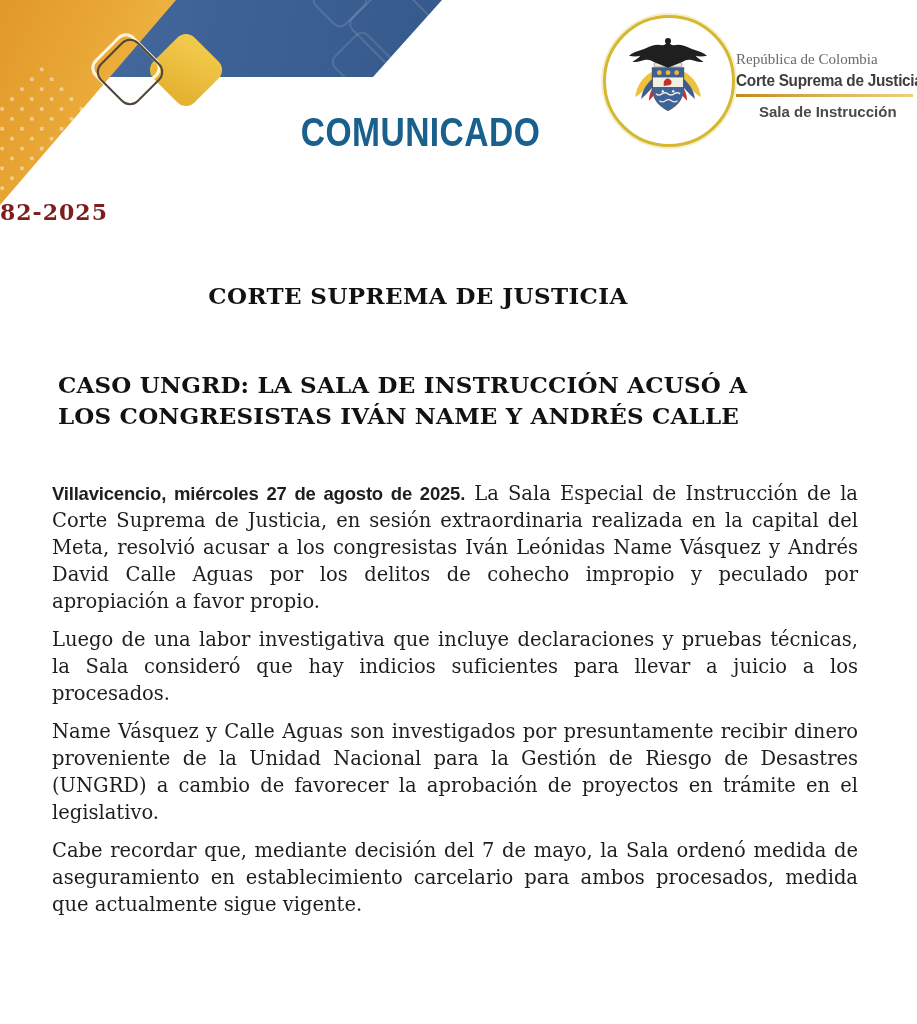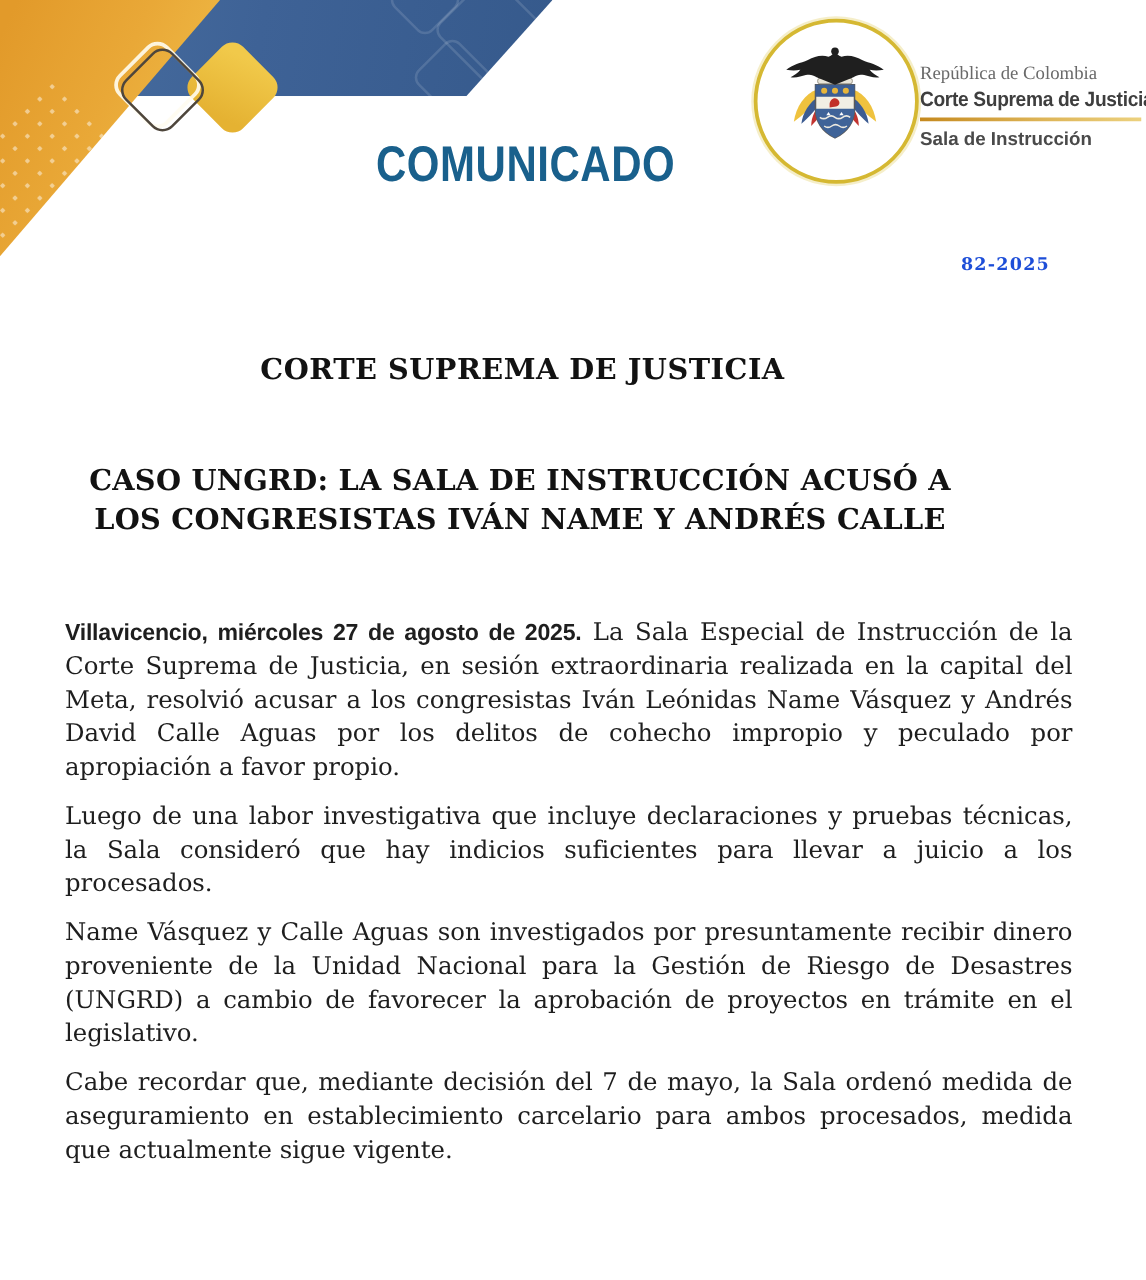--- a/index.html
+++ b/index.html
@@ -57,49 +57,49 @@
   }
   .logo-circle svg{position:absolute;left:10px;top:6px;}
 
   .logo-text{position:absolute;left:736px;top:50px;width:178px;z-index:6;
     font-family:"Liberation Sans",sans-serif;}
   .lt-republic{font-family:"Liberation Serif",serif;font-size:15px;line-height:18px;color:#6a6a6a;}
   .lt-court{font-size:16.5px;line-height:20px;font-weight:bold;color:#3e3e3e;
     letter-spacing:-.3px;transform:scaleX(.93);transform-origin:left;white-space:nowrap;margin-top:2px;}
   .lt-rule{height:2.5px;margin-top:4px;width:177px;
     background:linear-gradient(90deg,#c5891e 0%,#ddb457 55%,#ecd17e 100%);}
-  .lt-chamber{font-size:15px;line-height:18px;font-weight:bold;color:#4a4a4a;margin-top:6px;white-space:nowrap;}
+  .lt-chamber{font-size:15px;line-height:18px;font-weight:bold;color:#4a4a4a;margin-top:6px;white-space:nowrap;margin-left:23px;}
 
   
   .doc-title{
     position:absolute;left:0;top:112px;width:840px;text-align:center;z-index:6;
     font-family:"Liberation Sans",sans-serif;font-weight:bold;font-size:40px;line-height:40px;
     color:#19608c;margin:0;
   }
   .doc-title .squeeze{display:inline-block;transform:scaleX(.84);letter-spacing:.5px;}
   .doc-number{
-    position:absolute;left:0;top:199px;width:840px;text-align:right;
-    font-family:"DejaVu Serif",serif;font-weight:bold;font-size:14px;line-height:26px;
-    color:#1d4ed8;letter-spacing:1px;
+    position:absolute;left:0;top:199px;width:840px;text-align:left;
+    font-family:"DejaVu Serif",serif;font-weight:bold;font-size:22px;line-height:26px;
+    color:#7f1d1d;letter-spacing:1px;
   }
   .court-heading{
     position:absolute;left:60px;top:282px;width:716px;text-align:center;margin:0;
     font-family:"DejaVu Serif",serif;font-weight:bold;font-size:23px;line-height:28px;
     color:#121212;letter-spacing:.4px;
   }
   .headline{
-    position:absolute;left:58px;top:369px;width:716px;text-align:center;margin:0;
+    position:absolute;left:58px;top:369px;width:716px;margin:0;
     font-family:"DejaVu Serif",serif;font-weight:bold;font-size:23px;line-height:31px;
     color:#121212;letter-spacing:.2px;
   }
 
   
   .article-body{position:absolute;left:52px;top:480px;width:806px;}
   .article-body p{
-    margin:12px 0 11px 0;font-size:19.5px;line-height:27px;text-align:justify;
+    margin:0 0 11px 0;font-size:19.5px;line-height:27px;text-align:justify;
     color:#1e1e1e;
   }
   .article-body .lead{
     font-family:"Liberation Sans",sans-serif;font-weight:bold;font-size:18.5px;
     letter-spacing:-.2px;
   }
 </style>
 </head>
 <body>
 

